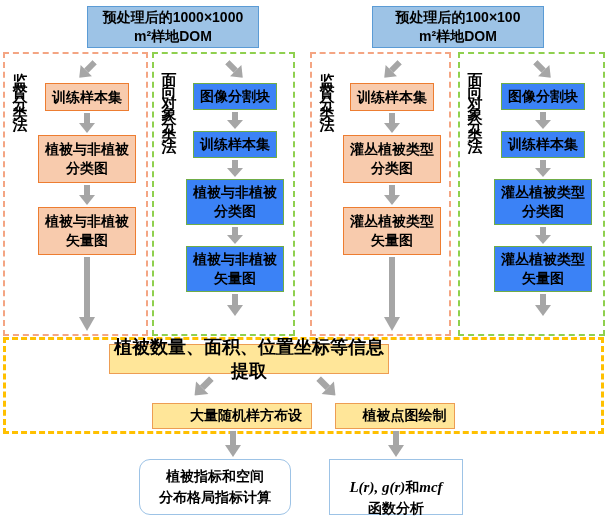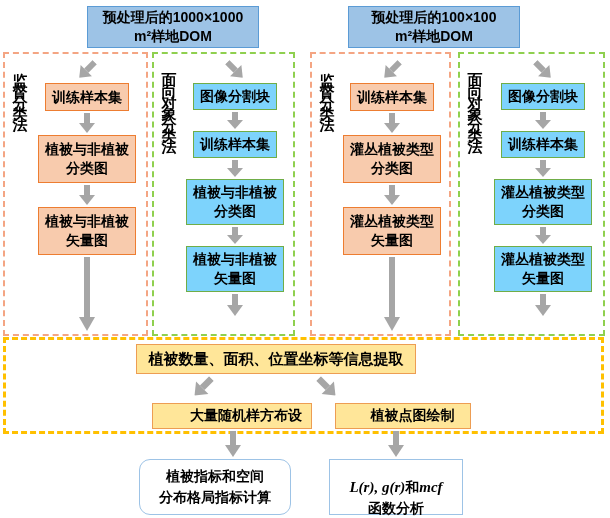--- a/index.html
+++ b/index.html
@@ -28,21 +28,21 @@
     padding-top:4px; flex:none; text-align:start;
   }
   .stack { flex:1; display:flex; flex-direction:column; align-items:center; }
   .node {
     border:1.5px solid; box-sizing:border-box;
     font-weight:bold; font-size:14px; line-height:1.35;
     text-align:center; white-space:pre-line; padding:3px 6px;
     display:flex; align-items:center; justify-content:center;
   }
   .node.orange { background:#F8CBAD; border-color:#ED7D31; }
-  .node.green  { background:#7dd3fc; border-color:#70AD47; }
+  .node.green  { background:#3b82f6; border-color:#70AD47; }
 
   .ar { flex:none; margin:2px 0; }
   .rotl { transform:rotate(45deg); }   
   .rotr { transform:rotate(-45deg); }  
 
   
   .goldpanel { border:3px dashed #FFC000; }
   .ybox {
     background:#FFE699; border:1.5px solid #ED9D53;
     font-weight:bold; text-align:center;
@@ -58,21 +58,21 @@
   }
   .fx { font-family:"Liberation Serif","DejaVu Serif",serif; font-style:italic; font-weight:bold; font-size:15px; }
 </style>
 </head>
 <body>
 
 <div id="canvas">
 
   <div class="abs topbox" style="left:87px; top:6px; width:172px; height:42px;">预处理后的1000×1000
 m²样地DOM</div>
-  <div class="abs topbox" style="left:348px; top:6px; width:172px; height:42px;">预处理后的100×100
+  <div class="abs topbox" style="left:372px; top:6px; width:172px; height:42px;">预处理后的100×100
 m²样地DOM</div>
 
   <div class="abs col salmon" style="left:3px; top:52px; width:145px; height:284px;">
     <div class="vlabel">监督分类法</div>
     <div class="stack">
       <svg class="ar rotl" width="20" height="22" viewBox="0 0 18 22">
           <rect x="6" y="0" width="6" height="12" fill="#A6A6A6"></rect>
           <polygon points="1,12 17,12 9,22" fill="#A6A6A6"></polygon>
         </svg>
       <div class="node orange" style="min-height:28px;">训练样本集</div>
@@ -181,33 +181,33 @@
 矢量图</div>
       <svg class="ar" width="18" height="22" viewBox="0 0 18 22">
           <rect x="6" y="0" width="6" height="11" fill="#A6A6A6"></rect>
           <polygon points="1,11 17,11 9,22" fill="#A6A6A6"></polygon>
         </svg>
     </div>
   </div>
 
   <div class="abs goldpanel" style="left:3px; top:337px; width:601px; height:97px;"></div>
 
-  <div class="abs ybox" style="left:136px; top:344px; width:280px; height:30px; font-size:15px;">植被数量、面积、位置坐标等信息提取</div>
+  <div class="abs ybox" style="left:109px; top:344px; width:280px; height:30px; font-size:18px;">植被数量、面积、位置坐标等信息提取</div>
 
   <svg class="abs rotl" style="left:192px; top:375px;" width="22" height="24" viewBox="0 0 18 22">
       <rect x="6" y="0" width="6" height="12" fill="#A6A6A6"></rect>
       <polygon points="1,12 17,12 9,22" fill="#A6A6A6"></polygon>
     </svg>
   <svg class="abs rotr" style="left:316px; top:375px;" width="22" height="24" viewBox="0 0 18 22">
       <rect x="6" y="0" width="6" height="12" fill="#A6A6A6"></rect>
       <polygon points="1,12 17,12 9,22" fill="#A6A6A6"></polygon>
     </svg>
 
   <div class="abs ybox" style="left:152px; top:403px; width:160px; height:26px; font-size:14px;padding-left:28px;">大量随机样方布设</div>
-  <div class="abs ybox" style="left:335px; top:403px; width:136px; height:26px; font-size:14px;padding-left:19px;">植被点图绘制</div>
+  <div class="abs ybox" style="left:335px; top:403px; width:120px; height:26px; font-size:14px;padding-left:19px;">植被点图绘制</div>
 
   <svg class="abs" style="left:224px; top:431px;" width="18" height="26" viewBox="0 0 18 26">
       <rect x="6" y="0" width="6" height="14" fill="#A6A6A6"></rect>
       <polygon points="1,14 17,14 9,26" fill="#A6A6A6"></polygon>
     </svg>
   <svg class="abs" style="left:387px; top:431px;" width="18" height="26" viewBox="0 0 18 26">
       <rect x="6" y="0" width="6" height="14" fill="#A6A6A6"></rect>
       <polygon points="1,14 17,14 9,26" fill="#A6A6A6"></polygon>
     </svg>
 

